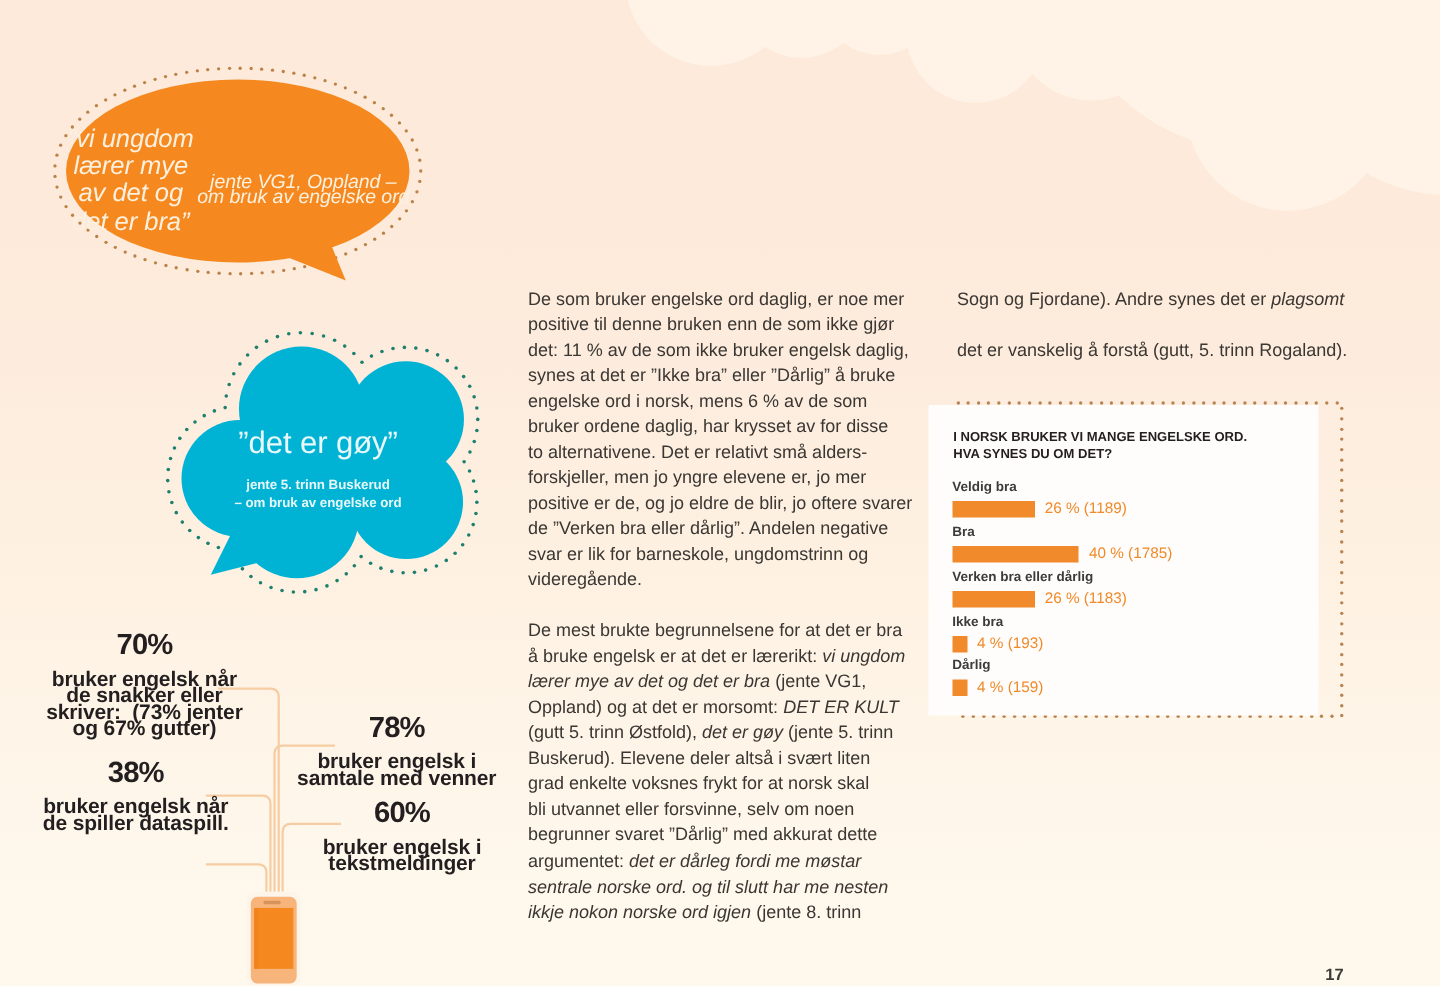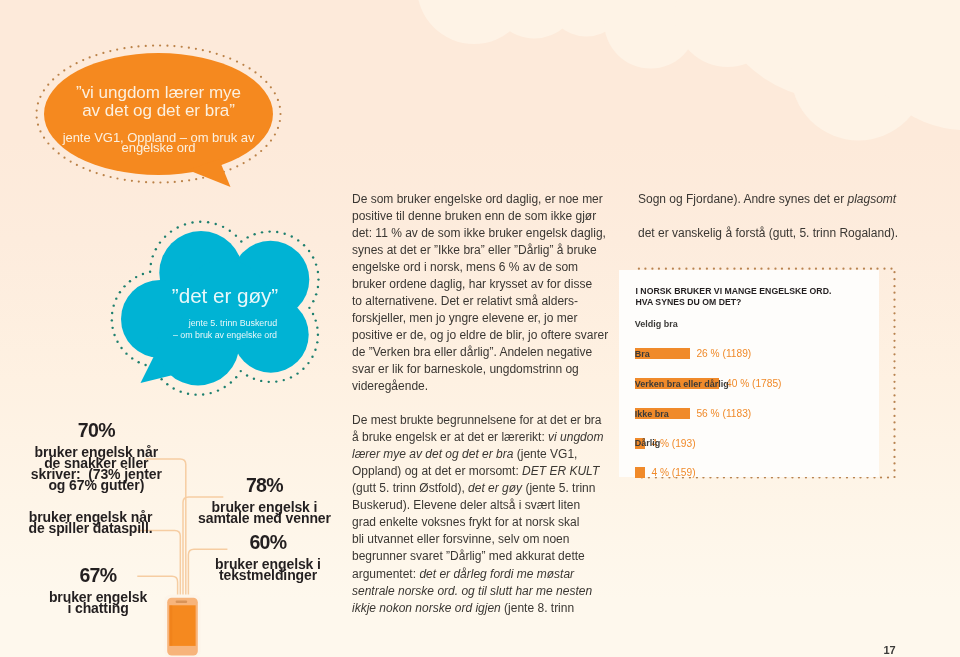--- a/index.html
+++ b/index.html
@@ -7,49 +7,49 @@
   body{width:960px;height:657px;overflow:hidden;
        font-family:"Liberation Sans",sans-serif;background:#fef8ec;
        -webkit-font-smoothing:antialiased;}
   #page{position:relative;width:960px;height:657px;overflow:hidden;
         background:linear-gradient(180deg,#fdeada 0px,#fdeada 140px,#fdecdd 240px,#fef1e2 380px,#fef5e8 500px,#fef8ed 600px,#fef8ed 657px);}
   .abs{position:absolute;}
   svg{display:block;}
 
   
   .ob-txt{position:absolute;left:43.5px;top:84px;width:230px;
-        display:flex;flex-direction:column;align-items:center;color:#fcf0df;}
+        display:flex;align-items:center;color:#fcf0df;font-style:italic;}
   .ob-quote{font-size:17.05px;line-height:18.2px;text-align:center;font-weight:400;letter-spacing:-.03px;}
   .ob-src{font-size:13px;line-height:10px;text-align:center;margin-top:12.1px;letter-spacing:-.04px;font-weight:400;}
 
   
-  .bb-txt{position:absolute;left:125px;top:286px;width:200px;
+  .bb-txt{position:absolute;left:112px;top:286px;width:200px;
         display:flex;flex-direction:column;align-items:center;color:#e8f8fa;}
   .bb-quote{font-size:20.7px;line-height:20px;text-align:center;font-weight:400;letter-spacing:-.05px;}
-  .bb-src{font-size:8.9px;line-height:11.5px;text-align:right;margin-top:12.2px;font-weight:400;letter-spacing:-.02px;}
+  .bb-src{font-size:8.9px;line-height:11.5px;text-align:center;margin-top:12.2px;font-weight:700;letter-spacing:-.02px;}
 
   
   .stat{position:absolute;text-align:center;color:#231f20;}
   .stat .num{font-weight:bold;font-size:19.5px;line-height:20px;letter-spacing:-.6px;}
   .stat .lbl{font-weight:bold;font-size:14px;line-height:11.3px;white-space:pre-wrap;margin-top:7px;letter-spacing:-.1px;}
 
   
   .col{position:absolute;color:#3a3733;font-size:12px;line-height:17.05px;text-align:left;}
   .col p{margin:0;white-space:nowrap;}
   .col p + p{margin-top:17.05px;}
   .col i{font-style:italic;}
   .ln{white-space:pre;}
 
   
   .chartbox{position:absolute;left:619px;top:270px;width:260px;height:207px;background:#fefdfb;}
   .ch-title{position:absolute;left:16.5px;top:15.5px;font-weight:bold;font-size:8.7px;
             line-height:11.3px;color:#231f20;letter-spacing:.01px;white-space:nowrap;}
   .ch-row{position:absolute;left:15.8px;}
   .ch-cat{font-weight:bold;font-size:9px;line-height:10px;color:#3c3b39;white-space:nowrap;}
-  .ch-barline{display:flex;align-items:center;margin-top:19px;}
+  .ch-barline{display:flex;align-items:center;margin-top:5px;}
   .ch-bar{height:11px;background:#f08a2a;}
   .ch-val{font-size:10.2px;line-height:11px;color:#f08a2a;margin-left:6.8px;white-space:nowrap;font-weight:400;}
 
   .pagenum{position:absolute;left:883.5px;top:644px;font-size:11px;font-weight:bold;color:#3c3b39;}
 </style>
 </head>
 <body>
 
 <div id="page">
 
@@ -287,27 +287,23 @@
   </svg>
 
   <div class="stat" style="left:16.3px;top:419.5px;width:160px;">
       <div class="num">70%</div>
       <div class="lbl">bruker engelsk når
 de snakker eller
 skriver:  (73% jenter
 og 67% gutter)</div>
     </div>
     <div class="stat" style="left:10.5px;top:504.5px;width:160px;">
+      <div class="num">38%</div>
       <div class="lbl">bruker engelsk når
 de spiller dataspill.</div>
-    </div>
-    <div class="stat" style="left:18.0px;top:565.0px;width:160px;">
-      <div class="num">67%</div>
-      <div class="lbl">bruker engelsk
-i chatting</div>
     </div>
     <div class="stat" style="left:194.5px;top:474.5px;width:140px;">
       <div class="num">78%</div>
       <div class="lbl">bruker engelsk i
 samtale med venner</div>
     </div>
     <div class="stat" style="left:198.0px;top:532.0px;width:140px;">
       <div class="num">60%</div>
       <div class="lbl">bruker engelsk i
 tekstmeldinger</div>
@@ -475,21 +471,21 @@
           <div class="ch-cat">Bra</div>
           <div class="ch-barline">
             <div class="ch-bar" style="width: 84.4px; background: rgb(240, 138, 42);"></div>
             <div class="ch-val" style="color: rgb(240, 138, 42);">40 % (1785)</div>
           </div>
         </div>
         <div class="ch-row" style="top: 108.8px;">
           <div class="ch-cat">Verken bra eller dårlig</div>
           <div class="ch-barline">
             <div class="ch-bar" style="width: 54.86px; background: rgb(240, 138, 42);"></div>
-            <div class="ch-val" style="color: rgb(240, 138, 42);">56 % (1183)</div>
+            <div class="ch-val" style="color: rgb(240, 138, 42);">26 % (1183)</div>
           </div>
         </div>
         <div class="ch-row" style="top: 138.55px;">
           <div class="ch-cat">Ikke bra</div>
           <div class="ch-barline">
             <div class="ch-bar" style="width: 9.8px; background: rgb(240, 138, 42);"></div>
             <div class="ch-val" style="color: rgb(240, 138, 42);">4 % (193)</div>
           </div>
         </div>
         <div class="ch-row" style="top: 168.3px;">

